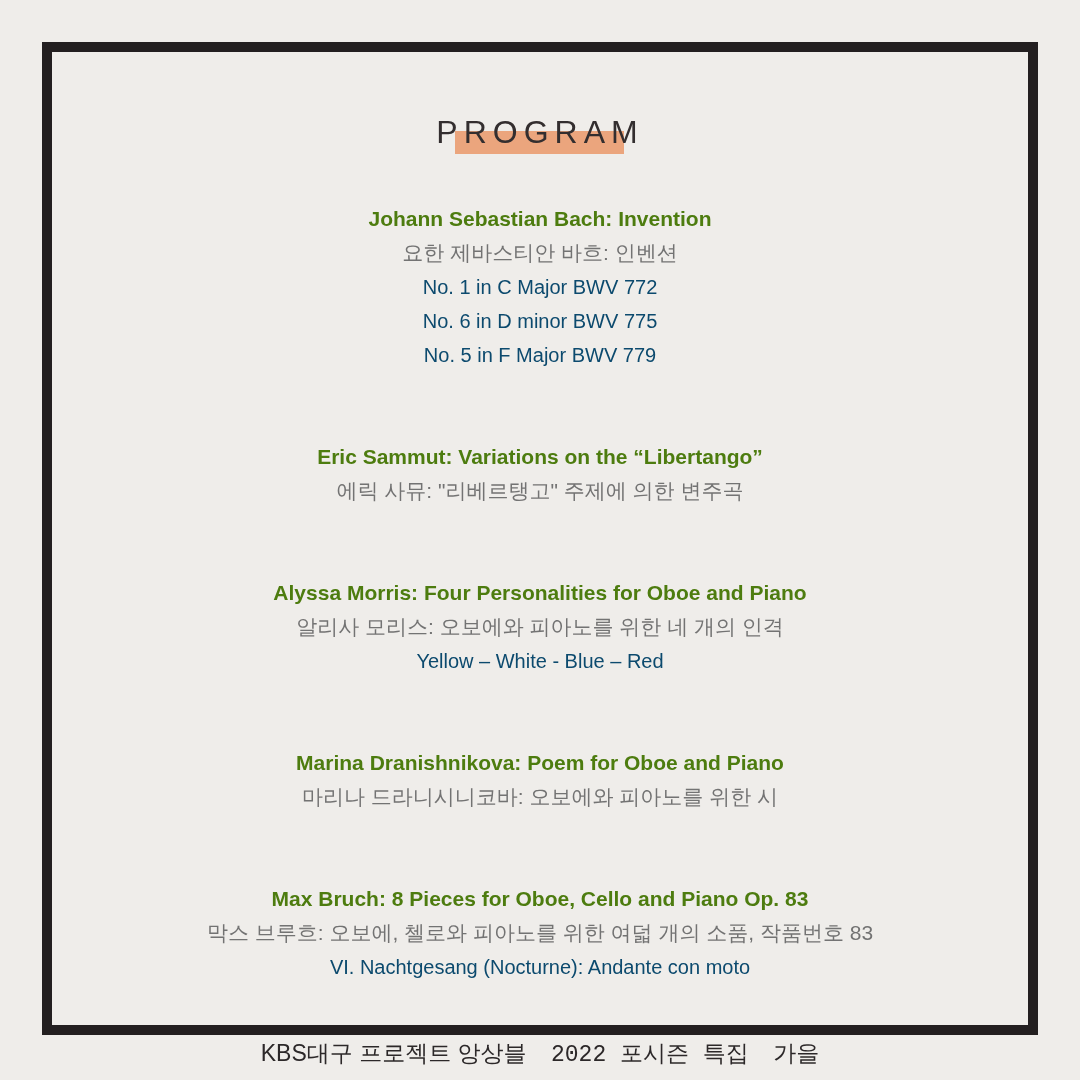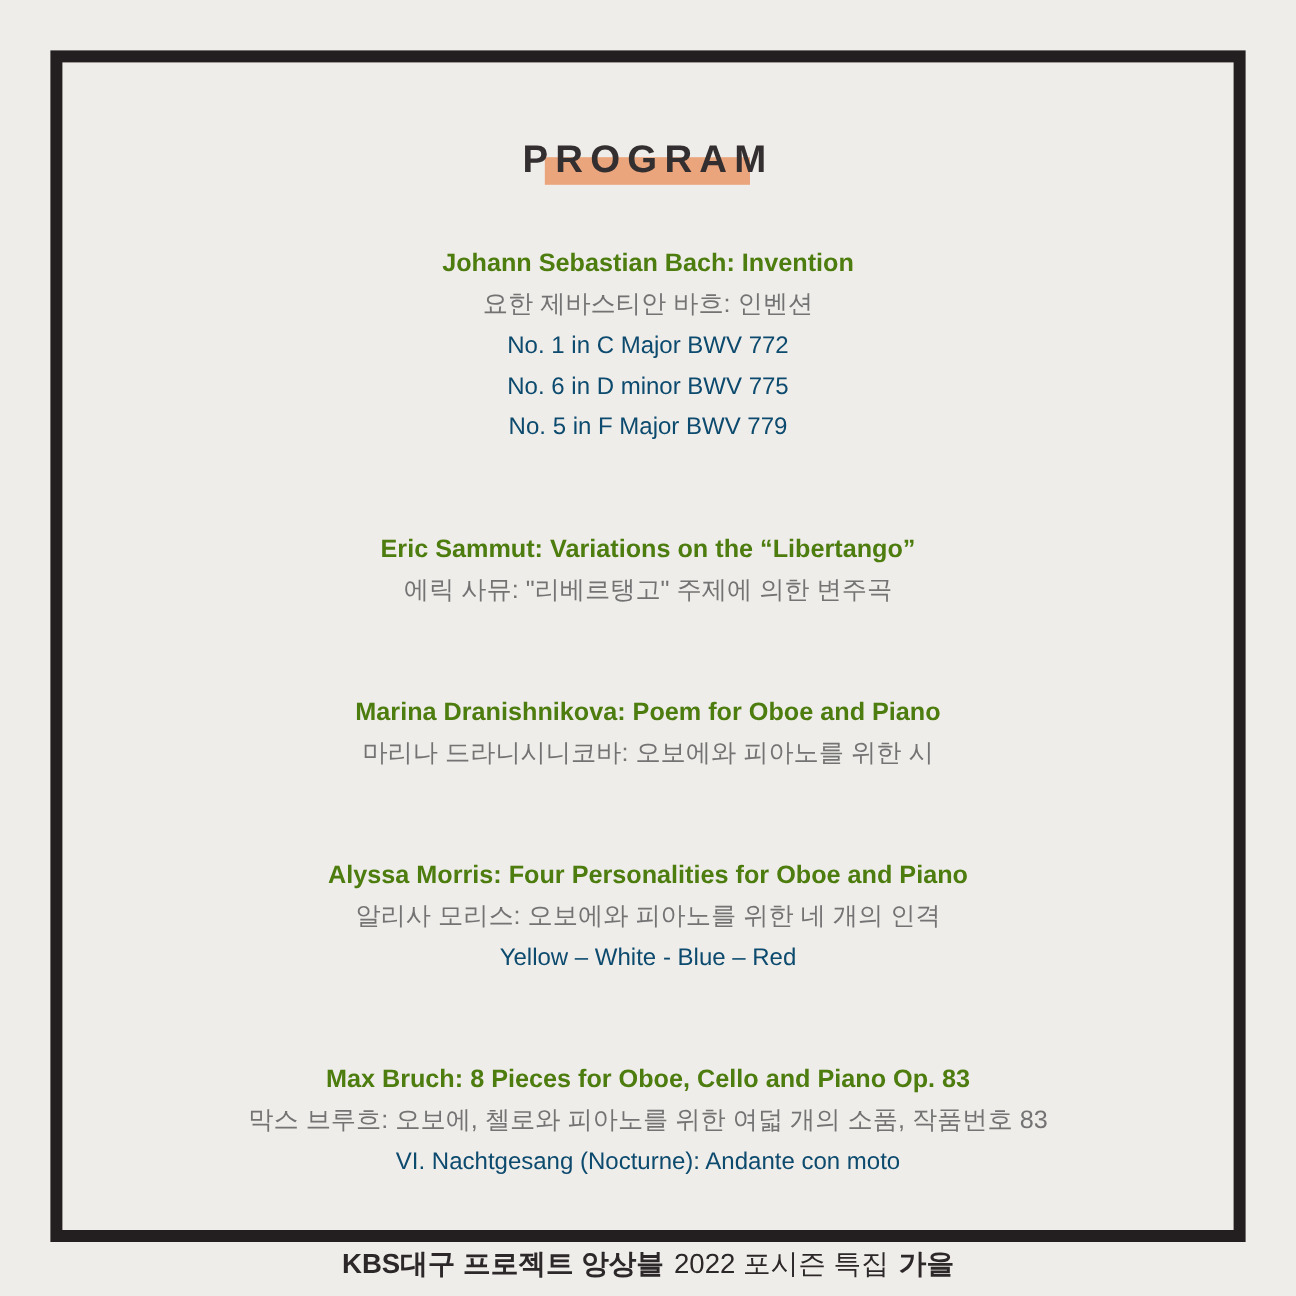--- a/index.html
+++ b/index.html
@@ -36,21 +36,21 @@
   }
   .title-row {
     padding-top: 110px;
     margin-bottom: 42px;
     line-height: 44px;
   }
   .program-title {
     position: relative;
     display: inline-block;
     font-size: 32px;
-    font-weight: bold;
+    font-weight: normal;
     letter-spacing: 6px;
     color: #332e2f;
   }
   .title-hl {
     position: absolute;
     left: 19px;
     right: 20px;
     top: 21px;
     height: 23px;
     background: #eba57d;
@@ -84,22 +84,22 @@
   .footer {
     position: absolute;
     left: 0;
     right: 0;
     top: 1038px;
     text-align: center;
     font-size: 23px;
     color: #2c2829;
     line-height: 30px;
   }
-  .footer .bold { font-weight: bold; }
-  .footer .season { font-weight: normal; margin: 0 2px; }
+  .footer .bold { font-weight: normal; }
+  .footer .season { font-weight: normal; margin: 0 18px; font-family: Liberation Mono, monospace; }
 </style>
 </head>
 <body>
 
 <div class="canvas">
 
   <div class="frame"></div>
 
   <div class="content">
 
@@ -119,28 +119,28 @@
         <div class="entry-detail">No. 6 in D minor BWV 775</div>
         <div class="entry-detail">No. 5 in F Major BWV 779</div>
       </div>
 
       <div class="entry">
         <div class="entry-en">Eric Sammut: Variations on the “Libertango”</div>
         <div class="entry-ko">에릭 사뮤: "리베르탱고" 주제에 의한 변주곡</div>
       </div>
 
       <div class="entry">
-        <div class="entry-en">Marina Dranishnikova: Poem for Oboe and Piano</div>
-        <div class="entry-ko">마리나 드라니시니코바: 오보에와 피아노를 위한 시</div>
+        <div class="entry-en">Alyssa Morris: Four Personalities for Oboe and Piano</div>
+        <div class="entry-ko">알리사 모리스: 오보에와 피아노를 위한 네 개의 인격</div>
+        <div class="entry-detail">Yellow – White - Blue – Red</div>
       </div>
 
       <div class="entry">
-        <div class="entry-en">Alyssa Morris: Four Personalities for Oboe and Piano</div>
-        <div class="entry-ko">알리사 모리스: 오보에와 피아노를 위한 네 개의 인격</div>
-        <div class="entry-detail">Yellow – White - Blue – Red</div>
+        <div class="entry-en">Marina Dranishnikova: Poem for Oboe and Piano</div>
+        <div class="entry-ko">마리나 드라니시니코바: 오보에와 피아노를 위한 시</div>
       </div>
 
       <div class="entry">
         <div class="entry-en">Max Bruch: 8 Pieces for Oboe, Cello and Piano Op. 83</div>
         <div class="entry-ko">막스 브루흐: 오보에, 첼로와 피아노를 위한 여덟 개의 소품, 작품번호 83</div>
         <div class="entry-detail">VI. Nachtgesang (Nocturne): Andante con moto</div>
       </div>
 
     </div>
 

